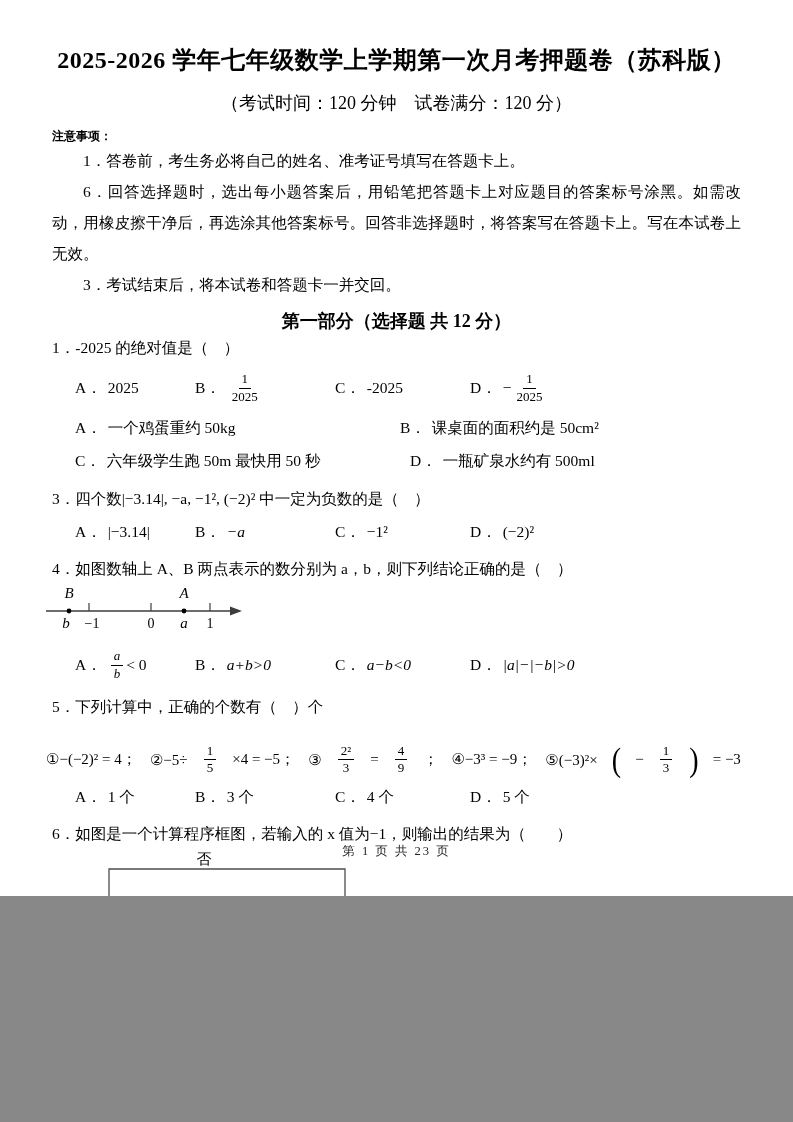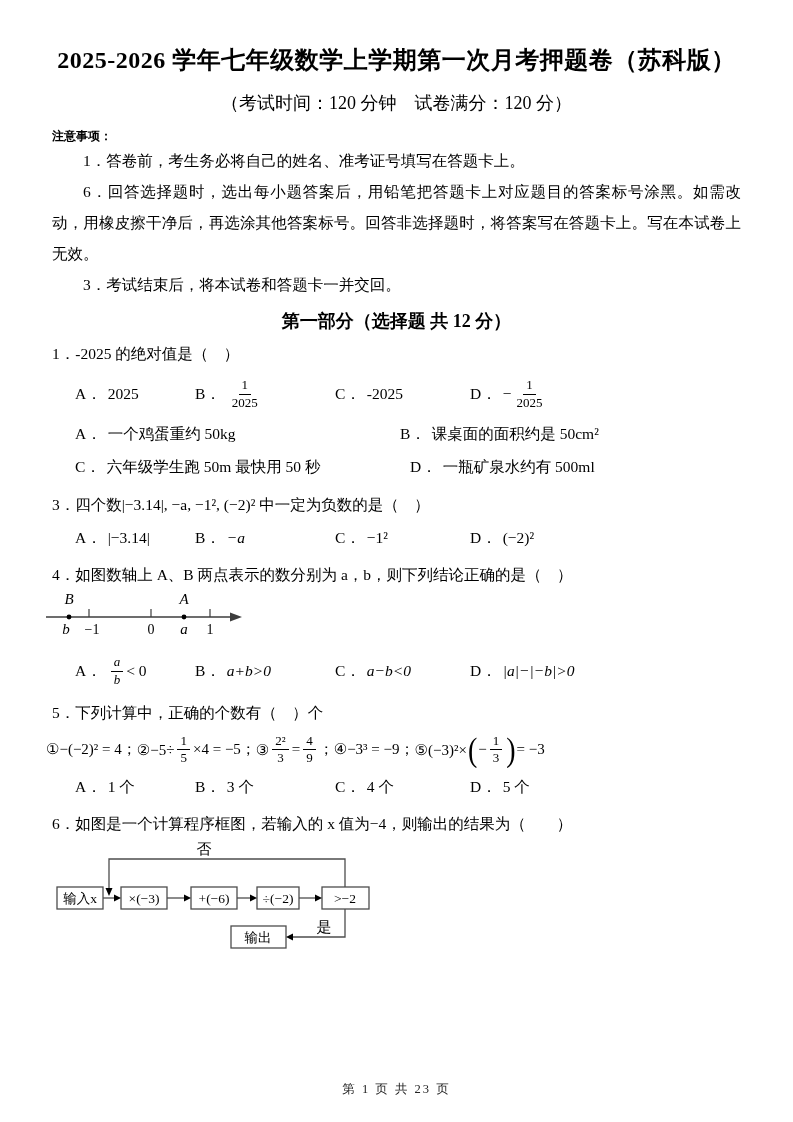--- a/index.html
+++ b/index.html
@@ -1,19 +1,19 @@
 <!DOCTYPE html>
 <html><head>
 <meta charset="utf-8">
 <style>
   * { margin:0; padding:0; box-sizing:border-box; }
   html,body { background:#888; }
   .page {
     position:relative;
-    width:793px; height:1122px;
+    width:793px; height:896px;
     margin:0 auto;
     background:#ffffff;
     color:#000;
     font-family:"Liberation Serif","DejaVu Serif",serif;
     font-size:15.5px;
     overflow:hidden;
   }
   .content { padding:44px 52px 0 52px; }
 
   .title {
@@ -33,52 +33,52 @@
     text-align:center; font-weight:bold; font-size:18px;
     margin-top:9px; font-family:"Liberation Serif","DejaVu Serif",serif;
   }
   .instruction {
     font-weight:bold; line-height:25px; margin-top:6px;
     padding-left:2em; text-indent:-2em; text-align:justify;
     font-family:"Liberation Sans","DejaVu Sans",sans-serif;
     font-size:15.5px;
   }
 
-  .question { margin-top:9px; }
+  .question { margin-top:3px; }
   .stem { line-height:24px; }
 
   .optrow { display:flex; align-items:center; padding-left:23px; margin-top:9px; min-height:24px; }
   .optrow .col1 { width:120px; } .optrow .col2 { width:140px; }
   .optrow .col3 { width:135px; } .optrow .col4 { flex:1; }
   .optrow2 .colA { width:325px; } .optrow2 .colB { flex:1; }
   .optrow2 .colC { width:335px; }
   .opt { display:inline-flex; align-items:center; }
   .olabel { margin-right:6px; }
 
   .frac { display:inline-flex; flex-direction:column; align-items:center;
           vertical-align:middle; line-height:1.25; font-size:13px; margin:0 3px; }
   .frac .num { border-bottom:1px solid #000; padding:0 3px; text-align:center; }
   .frac .den { padding:0 2px; text-align:center; }
   .tall { margin-top:2px; margin-bottom:2px; }
 
   .red { color:#d9352b; }
   .mono-math { font-style:italic; }
 
-  .exprline { display:flex; align-items:center; margin-left:-6px; margin-top:8px; font-size:15px; flex-wrap:nowrap; }
+  .exprline { display:flex; align-items:center; margin-left:-6px; margin-top:24px; font-size:15px; flex-wrap:nowrap;justify-content:space-between; }
   .exprline > span { white-space:nowrap; }
   .bigp { font-size:28px; font-weight:400; display:inline-block; transform:scaleY(1.2); margin:0 1px; }
 
   .figure-numberline { margin:4px 0 0 -8px; }
   .figure-flowchart  { margin:6px 0 0 2px; }
 
   svg text { font-family:"Liberation Serif","DejaVu Serif",serif; }
   .sv-it { font-style:italic; }
 
   .footer {
-    position:absolute; bottom:24px; left:0; width:100%;
+    position:absolute; bottom:36px; left:0; width:100%;
     text-align:center; font-size:12.5px; letter-spacing:2px; color:#222;
   }
 </style>
 </head>
 <body>
 
 <div class="page">
   <div class="content">
 
     <div class="title">2025-2026 学年七年级数学上学期第一次月考押题卷（苏科版）</div>
@@ -255,21 +255,21 @@
             <span>4 个</span>
           </span>
         <span class="opt col4">
             <span class="olabel">D．</span>
             <span>5 个</span>
           </span>
       </div>
     </div>
 
     <div class="question" style="margin-top:12px;">
-      <div class="stem">6．如图是一个计算程序框图，若输入的 x 值为−4，则输出的结果为（　　）</div>
+      <div class="stem">6．如图是一个计算程序框图，若输入的 x 值为−1，则输出的结果为（　　）</div>
       <svg class="figure-flowchart" width="330" height="118" viewBox="0 0 330 118">
 
         <polyline points="291,45 291,17 55,17 55,47" fill="none" stroke="#4d4d4d" stroke-width="1.3"></polyline>
         <polygon points="51.5,46 58.5,46 55,54" fill="#000"></polygon>
         <text x="150" y="12" font-size="15" text-anchor="middle">否</text>
 
         <rect x="3" y="45" width="46" height="22" fill="none" stroke="#4d4d4d" stroke-width="1.3"></rect>
         <rect x="67" y="45" width="46" height="22" fill="none" stroke="#4d4d4d" stroke-width="1.3"></rect>
         <rect x="137" y="45" width="46" height="22" fill="none" stroke="#4d4d4d" stroke-width="1.3"></rect>
         <rect x="203" y="45" width="42" height="22" fill="none" stroke="#4d4d4d" stroke-width="1.3"></rect>

